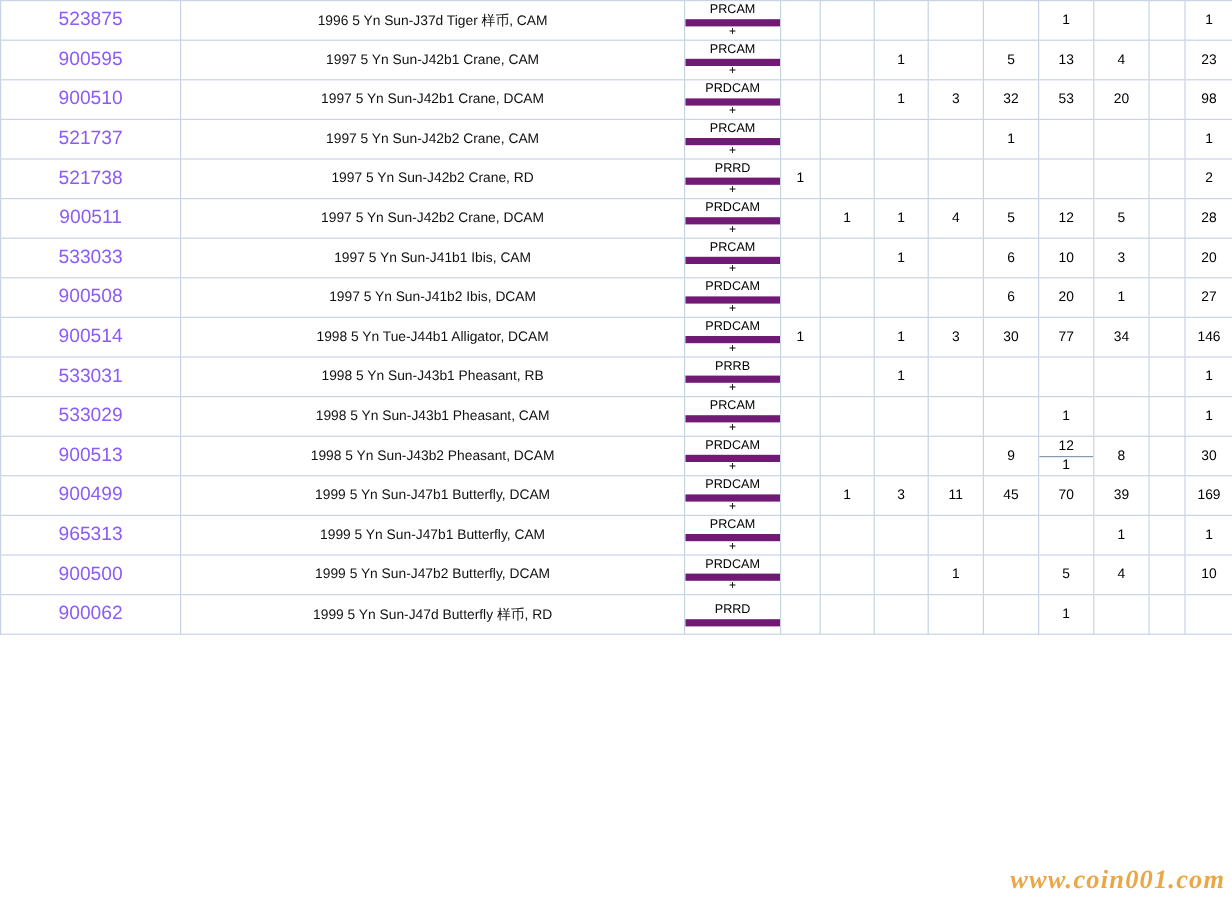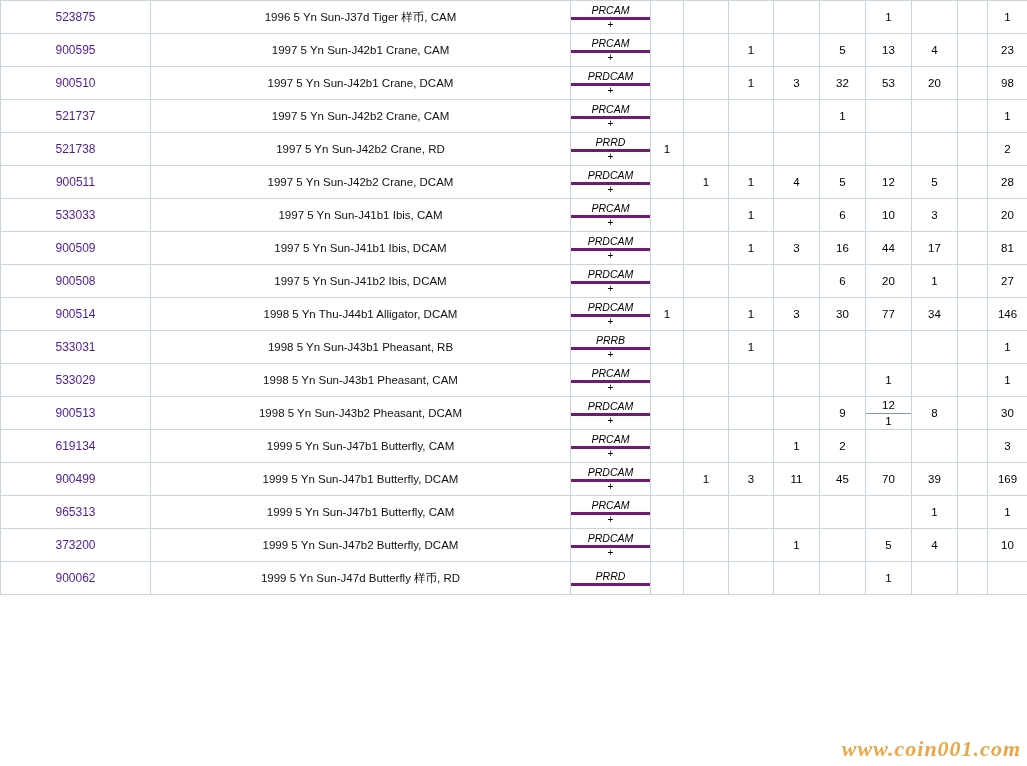--- a/index.html
+++ b/index.html
@@ -37,43 +37,42 @@
   col.c-n2     { width: 45px; }
   col.c-n3     { width: 45px; }
   col.c-n4     { width: 46px; }
   col.c-n5     { width: 46px; }
   col.c-n6     { width: 46px; }
   col.c-n7     { width: 46px; }
   col.c-n8     { width: 30px; }
   col.c-tot    { width: 40px; }
 
   td.id-cell {
-    color: #4c1d95;
-    font-size: 12px;
+    color: #8b5cf6;
+    font-size: 16px;
     text-align: center;
     margin-left: 44px;
   }
   td.desc-cell {
     text-align: center;
     font-size: 11.5px;
     color: #111111;
     padding: 0 4px;
   }
   td.grade-cell {
     font-size: 10.5px;
     line-height: 1.05;
     color: #000;
     padding: 0;
   }
   .grade-top {
     display: block;
-    border-bottom: 3px solid #701a75;
+    border-bottom: 6px solid #701a75;
     padding: 1px 0 1px 0;
     white-space: nowrap;
-    font-style: italic;
   }
   .grade-bot {
     display: block;
     padding: 0;
     line-height: 1;
     font-size: 10px;
   }
   td.num-cell {
     font-size: 11.5px;
   }
@@ -85,21 +84,21 @@
     border-bottom: 1px solid #8899aa;
     line-height: 15px;
   }
   .split .bot {
     display: block;
     line-height: 15px;
   }
   .watermark {
     position: absolute;
     right: 6px;
-    bottom: 4px;
+    bottom: 20px;
     font-family: "Liberation Serif", serif;
     font-style: italic;
     font-weight: bold;
     font-size: 22px;
     color: #e8a33d;
     letter-spacing: 1px;
     pointer-events: none;
     opacity: 0.95;
   }
 </style>
@@ -235,56 +234,39 @@
         <td class="num-cell"></td>
         <td class="num-cell">1</td>
         <td class="num-cell"></td>
         <td class="num-cell">6</td>
         <td class="num-cell">10</td>
         <td class="num-cell">3</td>
         <td class="num-cell"></td>
         <td class="num-cell">20</td>
       </tr>
       <tr>
-        <td class="id-cell">900509</td>
-        <td class="desc-cell">1997 5 Yn Sun-J41b1 Ibis, DCAM</td>
-        <td class="grade-cell">
-          <span class="grade-top">PRDCAM</span>
-          <span class="grade-bot">+</span>
-        </td>
-        <td class="num-cell"></td>
-        <td class="num-cell"></td>
-        <td class="num-cell">1</td>
-        <td class="num-cell">3</td>
-        <td class="num-cell">16</td>
-        <td class="num-cell">44</td>
-        <td class="num-cell">17</td>
-        <td class="num-cell"></td>
-        <td class="num-cell">81</td>
-      </tr>
-      <tr>
         <td class="id-cell">900508</td>
         <td class="desc-cell">1997 5 Yn Sun-J41b2 Ibis, DCAM</td>
         <td class="grade-cell">
           <span class="grade-top">PRDCAM</span>
           <span class="grade-bot">+</span>
         </td>
         <td class="num-cell"></td>
         <td class="num-cell"></td>
         <td class="num-cell"></td>
         <td class="num-cell"></td>
         <td class="num-cell">6</td>
         <td class="num-cell">20</td>
         <td class="num-cell">1</td>
         <td class="num-cell"></td>
         <td class="num-cell">27</td>
       </tr>
       <tr>
         <td class="id-cell">900514</td>
-        <td class="desc-cell">1998 5 Yn Thu-J44b1 Alligator, DCAM</td>
+        <td class="desc-cell">1998 5 Yn Tue-J44b1 Alligator, DCAM</td>
         <td class="grade-cell">
           <span class="grade-top">PRDCAM</span>
           <span class="grade-bot">+</span>
         </td>
         <td class="num-cell">1</td>
         <td class="num-cell"></td>
         <td class="num-cell">1</td>
         <td class="num-cell">3</td>
         <td class="num-cell">30</td>
         <td class="num-cell">77</td>
@@ -342,37 +324,20 @@
           <span class="split">
             <span class="top">12</span>
             <span class="bot">1</span>
           </span>
         </td>
         <td class="num-cell">8</td>
         <td class="num-cell"></td>
         <td class="num-cell">30</td>
       </tr>
       <tr>
-        <td class="id-cell">619134</td>
-        <td class="desc-cell">1999 5 Yn Sun-J47b1 Butterfly, CAM</td>
-        <td class="grade-cell">
-          <span class="grade-top">PRCAM</span>
-          <span class="grade-bot">+</span>
-        </td>
-        <td class="num-cell"></td>
-        <td class="num-cell"></td>
-        <td class="num-cell"></td>
-        <td class="num-cell">1</td>
-        <td class="num-cell">2</td>
-        <td class="num-cell"></td>
-        <td class="num-cell"></td>
-        <td class="num-cell"></td>
-        <td class="num-cell">3</td>
-      </tr>
-      <tr>
         <td class="id-cell">900499</td>
         <td class="desc-cell">1999 5 Yn Sun-J47b1 Butterfly, DCAM</td>
         <td class="grade-cell">
           <span class="grade-top">PRDCAM</span>
           <span class="grade-bot">+</span>
         </td>
         <td class="num-cell"></td>
         <td class="num-cell">1</td>
         <td class="num-cell">3</td>
         <td class="num-cell">11</td>
@@ -393,21 +358,21 @@
         <td class="num-cell"></td>
         <td class="num-cell"></td>
         <td class="num-cell"></td>
         <td class="num-cell"></td>
         <td class="num-cell"></td>
         <td class="num-cell">1</td>
         <td class="num-cell"></td>
         <td class="num-cell">1</td>
       </tr>
       <tr>
-        <td class="id-cell">373200</td>
+        <td class="id-cell">900500</td>
         <td class="desc-cell">1999 5 Yn Sun-J47b2 Butterfly, DCAM</td>
         <td class="grade-cell">
           <span class="grade-top">PRDCAM</span>
           <span class="grade-bot">+</span>
         </td>
         <td class="num-cell"></td>
         <td class="num-cell"></td>
         <td class="num-cell"></td>
         <td class="num-cell">1</td>
         <td class="num-cell"></td>

